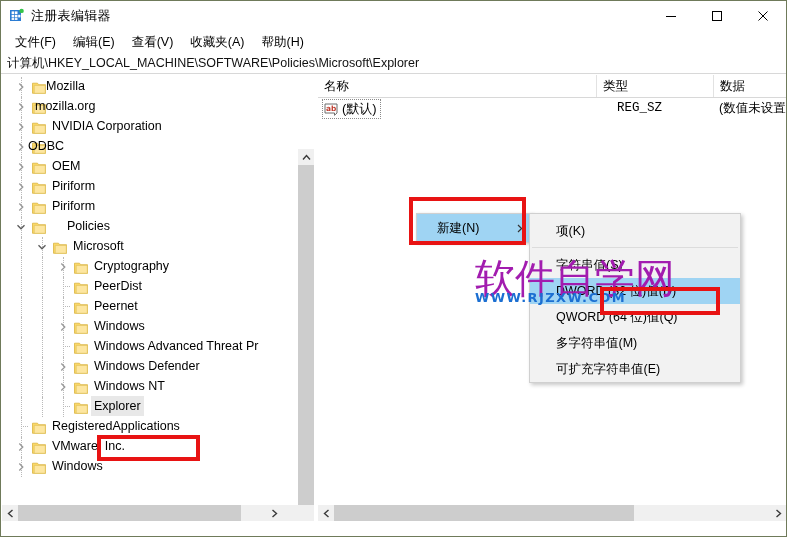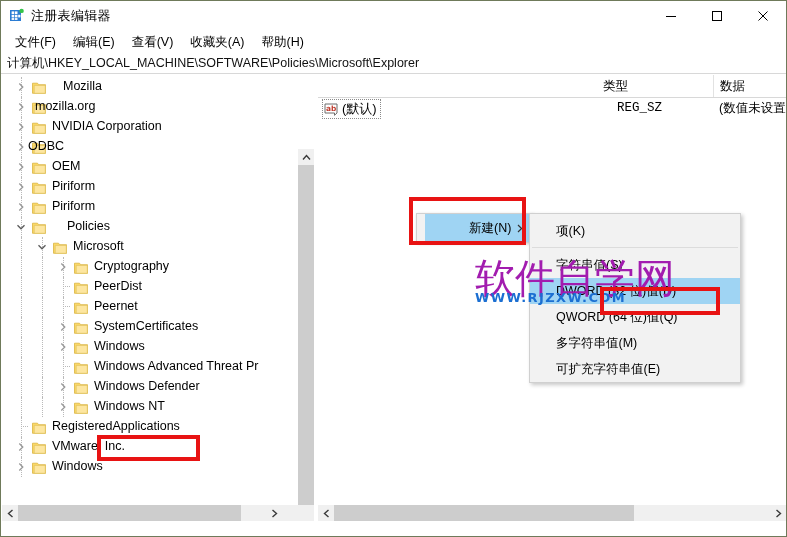--- a/index.html
+++ b/index.html
@@ -179,23 +179,22 @@
     position:absolute;left:415px;top:212px;width:117px;height:30px;
     background:#f2f2f2;
     border:1px solid #d0d0d0;
     box-shadow:1px 1px 3px rgba(0,0,0,.20);
     box-sizing:border-box;
   }
   .ctx-item{
     position:relative;height:28px;line-height:28px;
     background:#9fd4f3;
     font-size:12.5px;color:#000;
-    padding-left:44px;
+    padding-left:20px;
     white-space:nowrap;
-    margin-left:8px;
   }
   .ctx-arrow{
     position:absolute;right:9px;top:0;height:28px;
     display:flex;align-items:center;
   }
 
   .submenu{
     position:absolute;left:528px;top:212px;width:212px;height:170px;
     background:#f2f2f2;
     border:1px solid #d0d0d0;
@@ -292,21 +291,21 @@
 
   <div class="pane-left">
     <div class="tree" id="tree-root">
         <div class="tnode"><span class="dotline" style="left: 19px;"></span><span class="twist" style="left: 14px;">
             <svg width="10" height="10" viewBox="0 0 10 10">
               <polyline points="3.3,1.5 6.8,5 3.3,8.5" fill="none" stroke="#9a9a9a" stroke-width="1.3"></polyline>
             </svg>
           </span><span class="folder" style="left: 30px;"><svg width="14" height="13" viewBox="0 0 14 13">
               <path d="M0.5 2.2 h5 l1.2 1.5 h6.8 v8.6 h-13 z" fill="#fcd966" stroke="#d9b441" stroke-width="0.8"></path>
               <path d="M2.2 4.4 h11.1 v7.9 h-11.1 z" fill="#fde6a0" stroke="#e0c25f" stroke-width="0.7"></path>
-            </svg></span><span class="lbl" style="margin-left: 58px;">Mozilla</span></div>
+            </svg></span><span class="lbl" style="margin-left: 41px;">Mozilla</span></div>
         <div class="tnode"><span class="dotline" style="left: 19px;"></span><span class="twist" style="left: 14px;">
             <svg width="10" height="10" viewBox="0 0 10 10">
               <polyline points="3.3,1.5 6.8,5 3.3,8.5" fill="none" stroke="#9a9a9a" stroke-width="1.3"></polyline>
             </svg>
           </span><span class="folder" style="left: 30px;"><svg width="14" height="13" viewBox="0 0 14 13">
               <path d="M0.5 2.2 h5 l1.2 1.5 h6.8 v8.6 h-13 z" fill="#fcd966" stroke="#d9b441" stroke-width="0.8"></path>
               <path d="M2.2 4.4 h11.1 v7.9 h-11.1 z" fill="#fde6a0" stroke="#e0c25f" stroke-width="0.7"></path>
             </svg></span><span class="lbl" style="margin-left: 30px;">mozilla.org</span></div>
         <div class="tnode"><span class="dotline" style="left: 19px;"></span><span class="twist" style="left: 14px;">
             <svg width="10" height="10" viewBox="0 0 10 10">
@@ -380,28 +379,20 @@
               <path d="M0.5 2.2 h5 l1.2 1.5 h6.8 v8.6 h-13 z" fill="#fcd966" stroke="#d9b441" stroke-width="0.8"></path>
               <path d="M2.2 4.4 h11.1 v7.9 h-11.1 z" fill="#fde6a0" stroke="#e0c25f" stroke-width="0.7"></path>
             </svg></span><span class="lbl" style="margin-left: 89px;">Peernet</span></div>
         <div class="tnode"><span class="dotline" style="left: 19px;"></span><span class="dotline" style="left: 40px;"></span><span class="dotline" style="left: 61px;"></span><span class="twist" style="left: 56px;">
             <svg width="10" height="10" viewBox="0 0 10 10">
               <polyline points="3.3,1.5 6.8,5 3.3,8.5" fill="none" stroke="#9a9a9a" stroke-width="1.3"></polyline>
             </svg>
           </span><span class="folder" style="left: 72px;"><svg width="14" height="13" viewBox="0 0 14 13">
               <path d="M0.5 2.2 h5 l1.2 1.5 h6.8 v8.6 h-13 z" fill="#fcd966" stroke="#d9b441" stroke-width="0.8"></path>
               <path d="M2.2 4.4 h11.1 v7.9 h-11.1 z" fill="#fde6a0" stroke="#e0c25f" stroke-width="0.7"></path>
-            </svg></span><span class="lbl" style="margin-left: 89px;">SystemCertificates</span></div>
-        <div class="tnode"><span class="dotline" style="left: 19px;"></span><span class="dotline" style="left: 40px;"></span><span class="dotline" style="left: 61px;"></span><span class="twist" style="left: 56px;">
-            <svg width="10" height="10" viewBox="0 0 10 10">
-              <polyline points="3.3,1.5 6.8,5 3.3,8.5" fill="none" stroke="#9a9a9a" stroke-width="1.3"></polyline>
-            </svg>
-          </span><span class="folder" style="left: 72px;"><svg width="14" height="13" viewBox="0 0 14 13">
-              <path d="M0.5 2.2 h5 l1.2 1.5 h6.8 v8.6 h-13 z" fill="#fcd966" stroke="#d9b441" stroke-width="0.8"></path>
-              <path d="M2.2 4.4 h11.1 v7.9 h-11.1 z" fill="#fde6a0" stroke="#e0c25f" stroke-width="0.7"></path>
             </svg></span><span class="lbl" style="margin-left: 89px;">Windows</span></div>
         <div class="tnode"><span class="dotline" style="left: 19px;"></span><span class="dotline" style="left: 40px;"></span><span class="dotline" style="left: 61px;"></span><span class="dotstub" style="left: 61px;"></span><span class="folder" style="left: 72px;"><svg width="14" height="13" viewBox="0 0 14 13">
               <path d="M0.5 2.2 h5 l1.2 1.5 h6.8 v8.6 h-13 z" fill="#fcd966" stroke="#d9b441" stroke-width="0.8"></path>
               <path d="M2.2 4.4 h11.1 v7.9 h-11.1 z" fill="#fde6a0" stroke="#e0c25f" stroke-width="0.7"></path>
             </svg></span><span class="lbl" style="margin-left: 89px;">Windows Advanced Threat Pr</span></div>
         <div class="tnode"><span class="dotline" style="left: 19px;"></span><span class="dotline" style="left: 40px;"></span><span class="dotline" style="left: 61px;"></span><span class="twist" style="left: 56px;">
             <svg width="10" height="10" viewBox="0 0 10 10">
               <polyline points="3.3,1.5 6.8,5 3.3,8.5" fill="none" stroke="#9a9a9a" stroke-width="1.3"></polyline>
             </svg>
           </span><span class="folder" style="left: 72px;"><svg width="14" height="13" viewBox="0 0 14 13">
@@ -409,20 +400,24 @@
               <path d="M2.2 4.4 h11.1 v7.9 h-11.1 z" fill="#fde6a0" stroke="#e0c25f" stroke-width="0.7"></path>
             </svg></span><span class="lbl" style="margin-left: 89px;">Windows Defender</span></div>
         <div class="tnode"><span class="dotline" style="left: 19px;"></span><span class="dotline" style="left: 40px;"></span><span class="dotline" style="left: 61px;"></span><span class="twist" style="left: 56px;">
             <svg width="10" height="10" viewBox="0 0 10 10">
               <polyline points="3.3,1.5 6.8,5 3.3,8.5" fill="none" stroke="#9a9a9a" stroke-width="1.3"></polyline>
             </svg>
           </span><span class="folder" style="left: 72px;"><svg width="14" height="13" viewBox="0 0 14 13">
               <path d="M0.5 2.2 h5 l1.2 1.5 h6.8 v8.6 h-13 z" fill="#fcd966" stroke="#d9b441" stroke-width="0.8"></path>
               <path d="M2.2 4.4 h11.1 v7.9 h-11.1 z" fill="#fde6a0" stroke="#e0c25f" stroke-width="0.7"></path>
             </svg></span><span class="lbl" style="margin-left: 89px;">Windows NT</span></div>
+        <div class="tnode selected"><span class="dotline" style="left: 19px;"></span><span class="dotline" style="left: 40px;"></span><span class="dotline" style="left: 61px;"></span><span class="dotstub" style="left: 61px;"></span><span class="folder" style="left: 72px;"><svg width="14" height="13" viewBox="0 0 14 13">
+              <path d="M0.5 2.2 h5 l1.2 1.5 h6.8 v8.6 h-13 z" fill="#fcd966" stroke="#d9b441" stroke-width="0.8"></path>
+              <path d="M2.2 4.4 h11.1 v7.9 h-11.1 z" fill="#fde6a0" stroke="#e0c25f" stroke-width="0.7"></path>
+            </svg></span><span class="lbl" style="margin-left: 89px;">Explorer</span></div>
         <div class="tnode"><span class="dotline" style="left: 19px;"></span><span class="dotstub" style="left: 19px;"></span><span class="folder" style="left: 30px;"><svg width="14" height="13" viewBox="0 0 14 13">
               <path d="M0.5 2.2 h5 l1.2 1.5 h6.8 v8.6 h-13 z" fill="#fcd966" stroke="#d9b441" stroke-width="0.8"></path>
               <path d="M2.2 4.4 h11.1 v7.9 h-11.1 z" fill="#fde6a0" stroke="#e0c25f" stroke-width="0.7"></path>
             </svg></span><span class="lbl" style="margin-left: 47px;">RegisteredApplications</span></div>
         <div class="tnode"><span class="dotline" style="left: 19px;"></span><span class="twist" style="left: 14px;">
             <svg width="10" height="10" viewBox="0 0 10 10">
               <polyline points="3.3,1.5 6.8,5 3.3,8.5" fill="none" stroke="#9a9a9a" stroke-width="1.3"></polyline>
             </svg>
           </span><span class="folder" style="left: 30px;"><svg width="14" height="13" viewBox="0 0 14 13">
               <path d="M0.5 2.2 h5 l1.2 1.5 h6.8 v8.6 h-13 z" fill="#fcd966" stroke="#d9b441" stroke-width="0.8"></path>
@@ -461,20 +456,21 @@
             <polyline points="1.5,1 5.5,4.5 1.5,8" fill="none" stroke="#3a3a3a" stroke-width="1.4"></polyline>
           </svg>
       </div>
     </div>
   </div>
 
   <div class="splitter"></div>
 
   <div class="pane-right">
     <div class="lv-header">
+      <div class="lv-col" style="left:0px;width:279px;">名称</div>
       <div class="lv-col" style="left:279px;width:117px;">类型</div>
       <div class="lv-col" style="left:396px;width:72px;border-right:none;">数据</div>
     </div>
 
     <div class="lv-row">
       <div class="name-cell">
         <span class="ab-icon">
           <svg width="15" height="13" viewBox="0 0 15 13">
             <path d="M1 1 H13 V10 L10.5 12.3 L10.5 10 H1 Z" fill="#ffffff" stroke="#6d6d6d" stroke-width="1"></path>
             <text x="2" y="8.4" font-size="7.4" font-weight="bold" fill="#c0392b" font-family="DejaVu Sans, sans-serif">ab</text>

